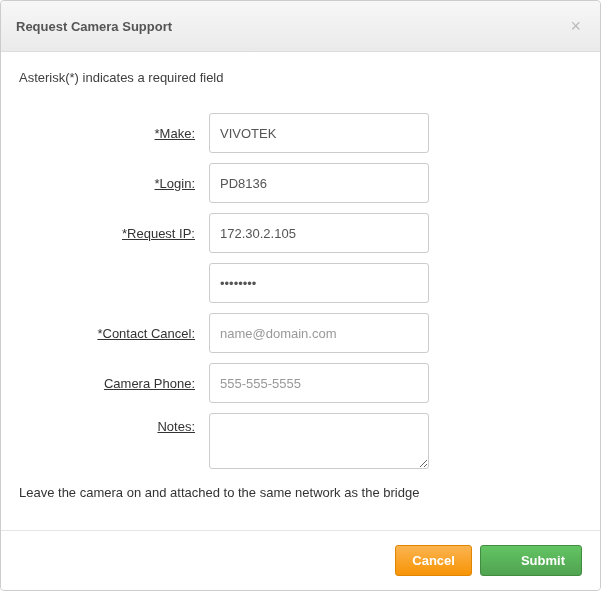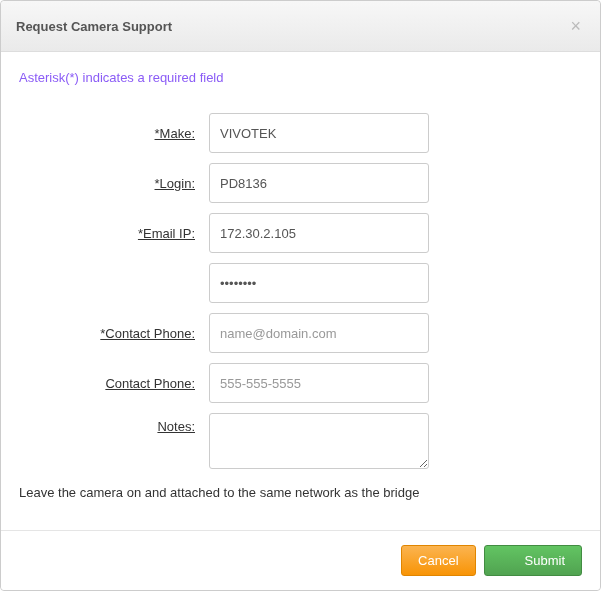--- a/index.html
+++ b/index.html
@@ -44,21 +44,21 @@
       line-height: 1;
       padding: 0 4px;
     }
     .modal-body {
       padding: 18px 18px 10px 18px;
       flex: 1;
       overflow: auto;
     }
     .intro {
       font-size: 13px;
-      color: #8b5cf6;
+      color: #404040;
       margin-bottom: 28px;
     }
     .form-row {
       display: flex;
       align-items: center;
       margin-bottom: 10px;
     }
     .form-label {
       width: 190px;
       text-align: right;
@@ -105,21 +105,21 @@
       background: #fff;
       border-radius: 0 0 4px 4px;
     }
     .btn {
       padding: 7px 16px;
       border-radius: 3px;
       font-size: 13px;
       color: #fff;
       border: 1px solid transparent;
       cursor: pointer;
-      font-weight: 400;
+      font-weight: 700;
     }
     .btn-cancel {
       background: linear-gradient(#fbb450, #f89406);
       border-color: #e08500;
     }
     .btn-submit {
       background: linear-gradient(#62c462, #51a351);
       border-color: #428c42;
       padding-left: 40px;
     }
@@ -141,37 +141,37 @@
       <label class="form-label">*Make:</label>
       <input type="text" class="form-input" value="VIVOTEK" style="">
     </div>
 
     <div class="form-row">
       <label class="form-label">*Login:</label>
       <input type="text" class="form-input" value="PD8136" style="">
     </div>
 
     <div class="form-row">
-      <label class="form-label">*Email IP:</label>
+      <label class="form-label">*Request IP:</label>
       <input type="text" class="form-input" value="172.30.2.105" style="">
     </div>
 
 
     <div class="form-row">
       <label class="form-label"></label>
       <input type="password" class="form-input" value="••••••••" style="">
     </div>
 
     <div class="form-row">
-      <label class="form-label">*Contact Phone:</label>
+      <label class="form-label">*Contact Cancel:</label>
       <input type="text" class="form-input" placeholder="name@domain.com" style="">
     </div>
 
     <div class="form-row">
-      <label class="form-label">Contact Phone:</label>
+      <label class="form-label">Camera Phone:</label>
       <input type="text" class="form-input" placeholder="555-555-5555" style="">
     </div>
 
     <div class="form-row notes-row">
       <label class="form-label">Notes:</label>
       <textarea class="form-textarea" style=""></textarea>
     </div>
 
     <div class="note-text">Leave the camera on and attached to the same network as the bridge</div>
   </div>

